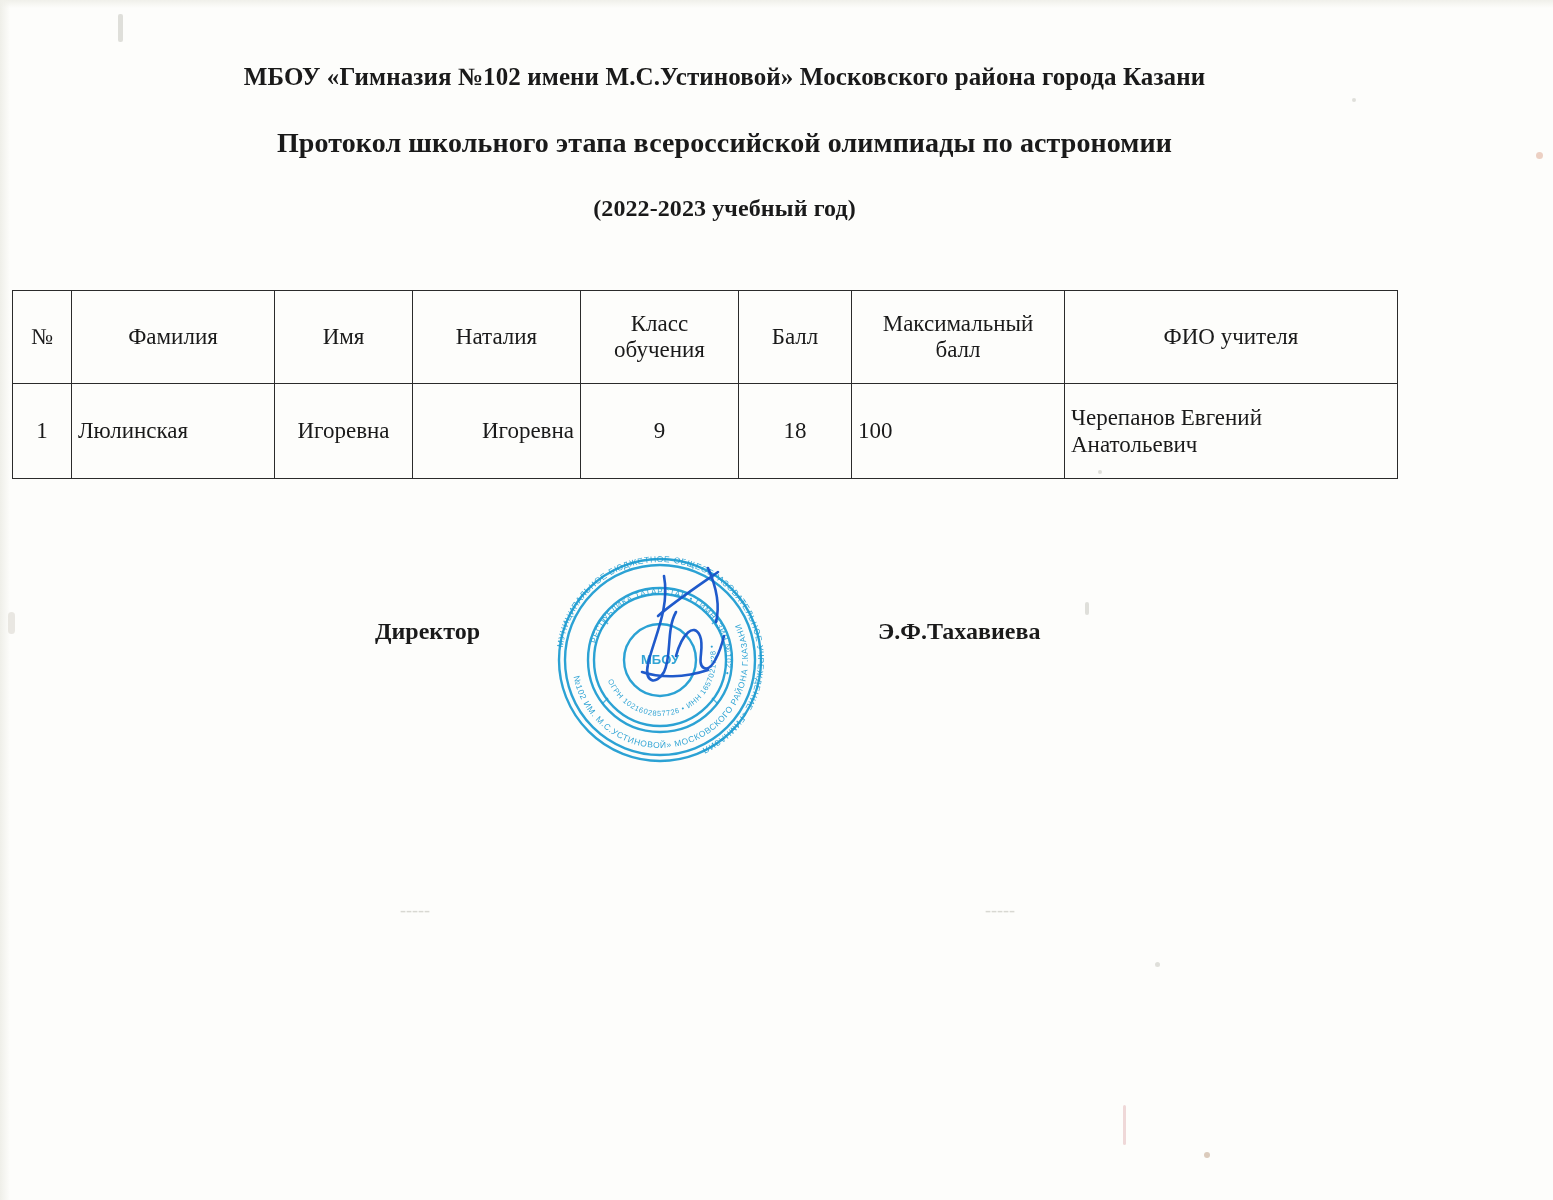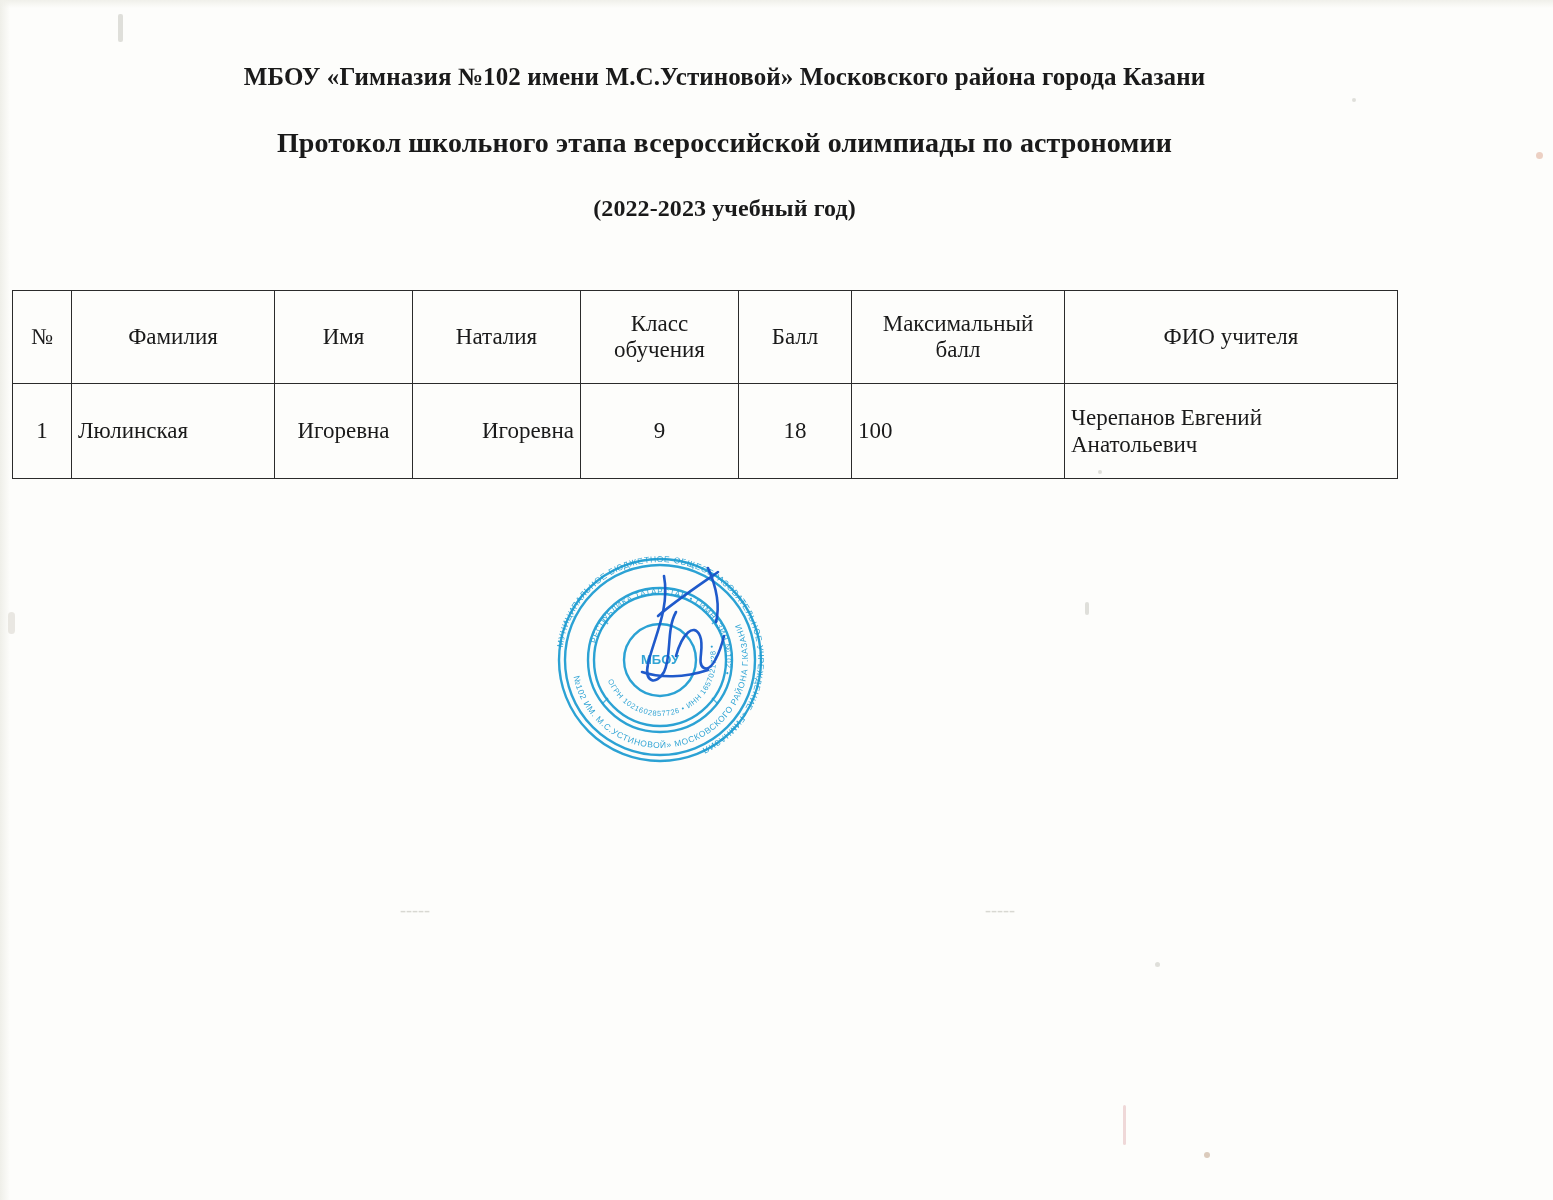--- a/index.html
+++ b/index.html
@@ -186,20 +186,24 @@
         <td class="c-name">Игоревна</td>
         <td class="c-patr">Игоревна</td>
         <td class="c-grade">9</td>
         <td class="c-score">18</td>
         <td class="c-max">100</td>
         <td class="c-teacher">Черепанов Евгений Анатольевич</td>
       </tr>
     </tbody>
   </table>
 
+  <div class="sign-row">
+    <div class="sign-title">Директор</div>
+    <div class="sign-person">Э.Ф.Тахавиева</div>
+  </div>
 
   <div class="stamp">
     <svg width="240" height="215" viewBox="0 0 240 215">
       <defs>
         <path id="outerArc" d="M 120 120 m -98 0 a 98 98 0 1 1 196 0 a 98 98 0 1 1 -196 0"></path>
         <path id="outerArc2" d="M 120 120 m -88 0 a 88 88 0 1 0 176 0 a 88 88 0 1 0 -176 0"></path>
         <path id="innerArc" d="M 120 120 m -66 0 a 66 66 0 1 1 132 0 a 66 66 0 1 1 -132 0"></path>
         <path id="innerArc2" d="M 120 120 m -56 0 a 56 56 0 1 0 112 0 a 56 56 0 1 0 -112 0"></path>
       </defs>
       <g fill="none" stroke="#1b9bd1" stroke-width="2.4" opacity=".92">

